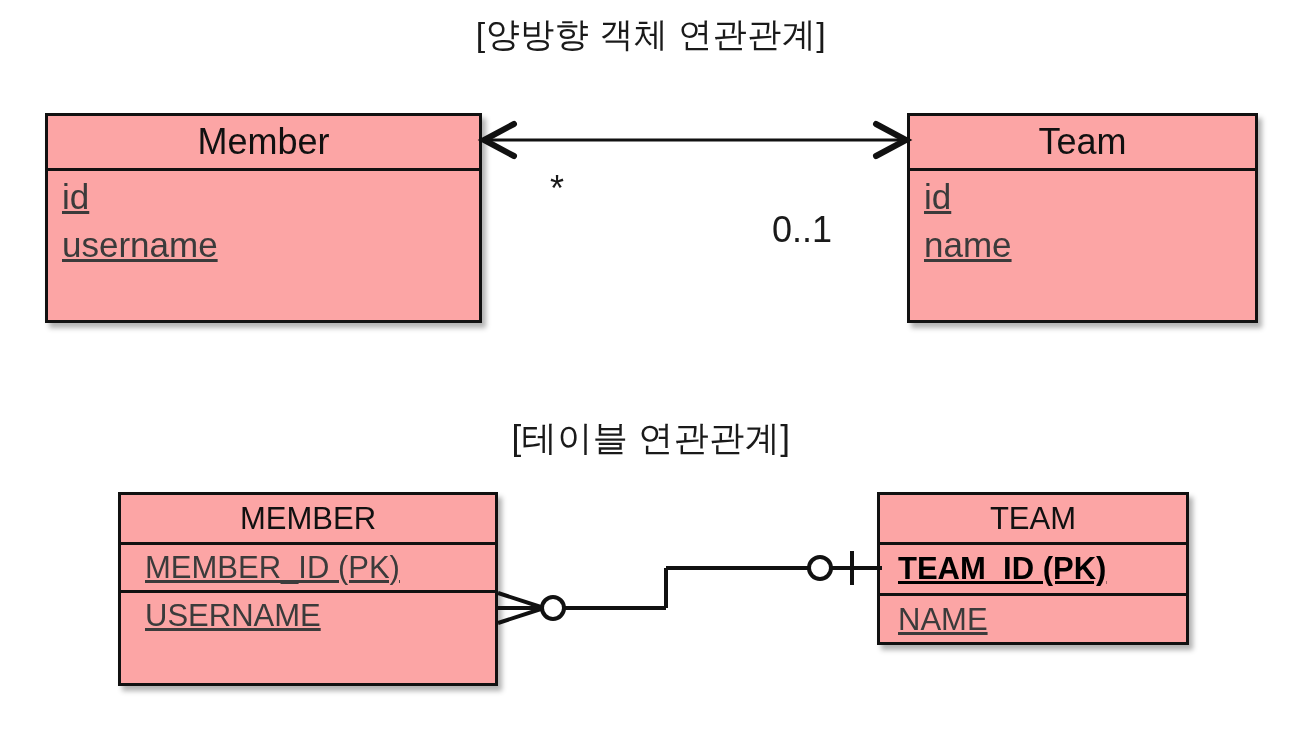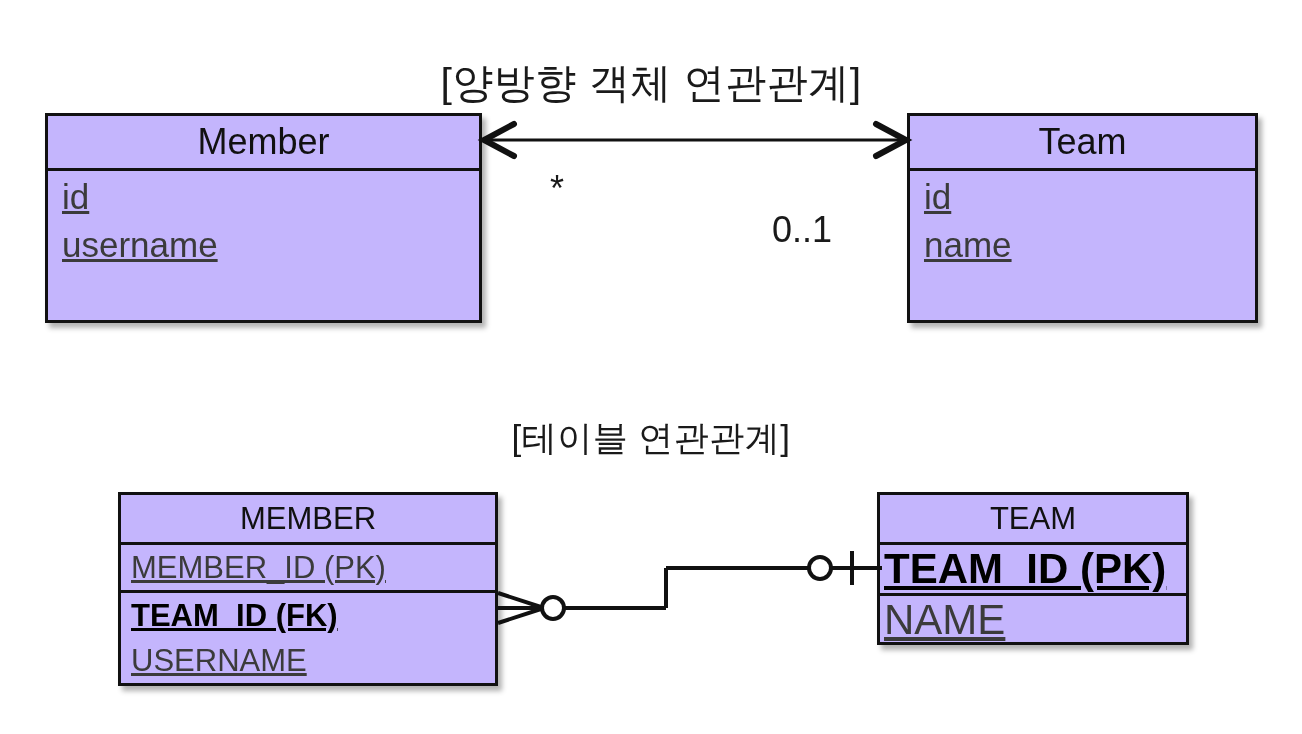--- a/index.html
+++ b/index.html
@@ -29,36 +29,35 @@
     position: absolute;
     text-align: center;
     color: #1a1a1a;
     white-space: nowrap;
     font-weight: 400;
   }
   #title-object {
     left: 0;
     top: 12px;
     width: 1302px;
-    font-size: 41px;
+    font-size: 34px;
     letter-spacing: 0.5px;
-    margin-top: 44px;
   }
   #title-table {
     left: 0;
     top: 415px;
     width: 1302px;
     font-size: 35px;
     letter-spacing: 0.5px;
   }
 
   
   .box {
     position: absolute;
-    background: #c4b5fd;
+    background: #fca5a5;
     border: 3px solid #111111;
     box-sizing: border-box;
     box-shadow: 4px 5px 5px rgba(0,0,0,0.30);
   }
   .box-header {
     text-align: center;
     color: #111111;
     font-weight: 400;
     box-sizing: border-box;
     display: flex;
@@ -153,39 +152,39 @@
   }
   #table-member .box-header {
     height: 47px;
     font-size: 31px;
     font-weight: 400;
   }
   #table-member .divider { height: 3px; }
   #table-member .row {
     height: 45px;
     font-size: 31px;
-    padding-left: 10px;
+    padding-left: 24px;
   }
 
   #table-team {
     left: 877px;
     top: 492px;
     width: 312px;
     height: 153px;
   }
   #table-team .box-header {
     height: 47px;
     font-size: 31px;
     font-weight: 400;
   }
   #table-team .divider { height: 3px; }
   #table-team .row {
     height: 48px;
-    font-size: 42px;
-    padding-left: 4px;
+    font-size: 31px;
+    padding-left: 18px;
   }
 
   
   #er-connector {
     position: absolute;
     left: 490px;
     top: 545px;
     width: 400px;
     height: 90px;
   }
@@ -227,21 +226,20 @@
   <div class="multiplicity" id="mult-many">*</div>
   <div class="multiplicity" id="mult-zero-one">0..1</div>
 
   <div class="section-title" id="title-table">[테이블 연관관계]</div>
 
   <div class="box" id="table-member">
     <div class="box-header">MEMBER</div>
     <div class="divider"></div>
     <div class="row">MEMBER_ID (PK)</div>
     <div class="divider"></div>
-    <div class="row bold">TEAM_ID (FK)</div>
     <div class="row">USERNAME</div>
   </div>
 
   <div class="box" id="table-team">
     <div class="box-header">TEAM</div>
     <div class="divider"></div>
     <div class="row bold">TEAM_ID (PK)</div>
     <div class="divider"></div>
     <div class="row">NAME</div>
   </div>

